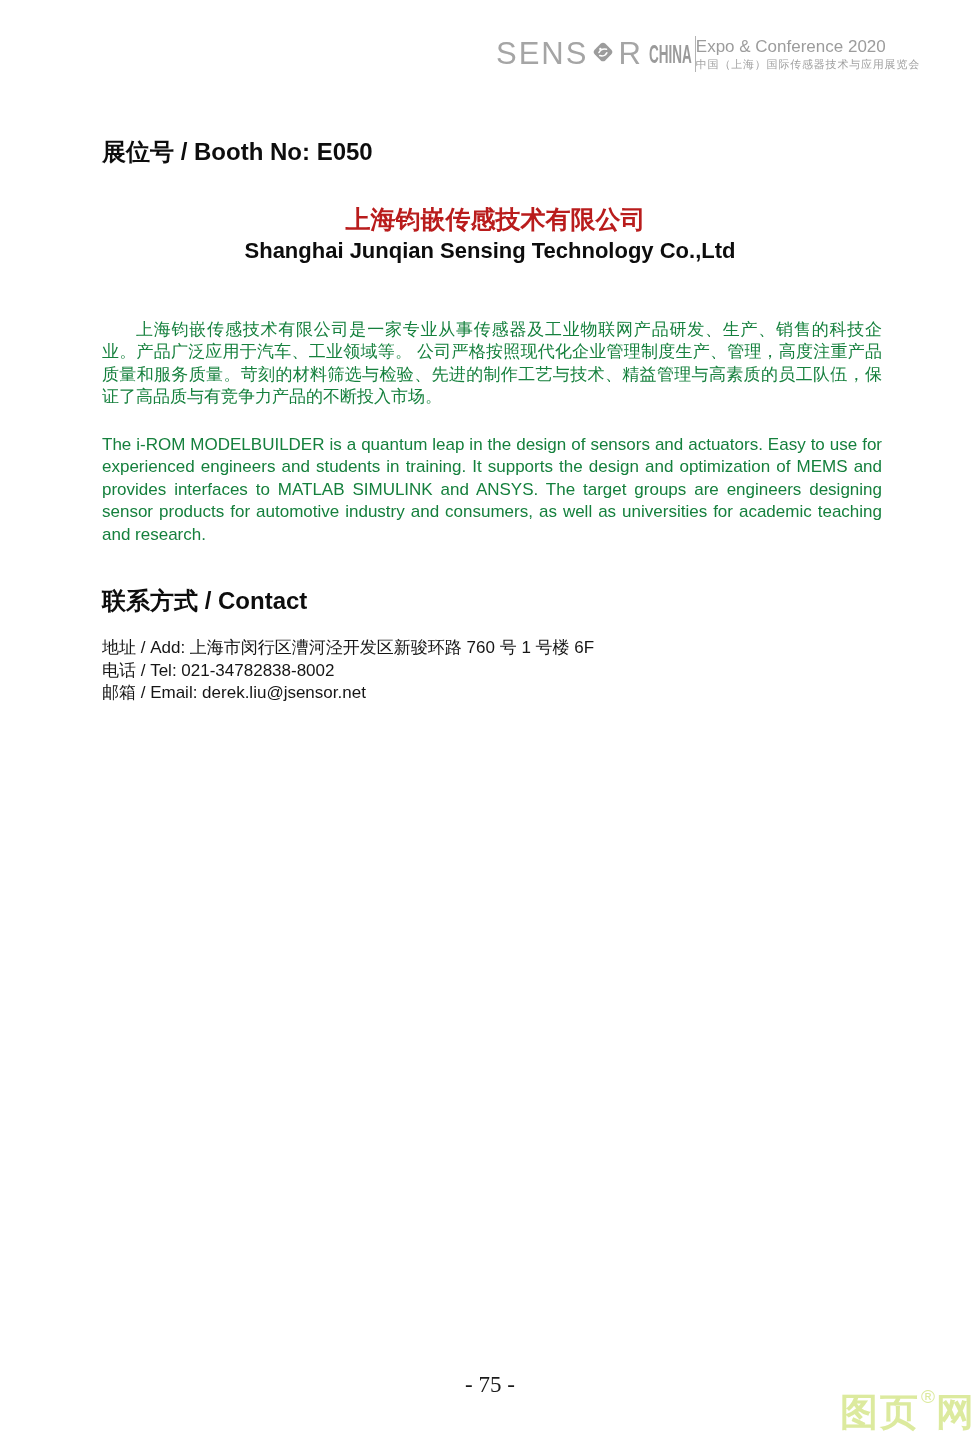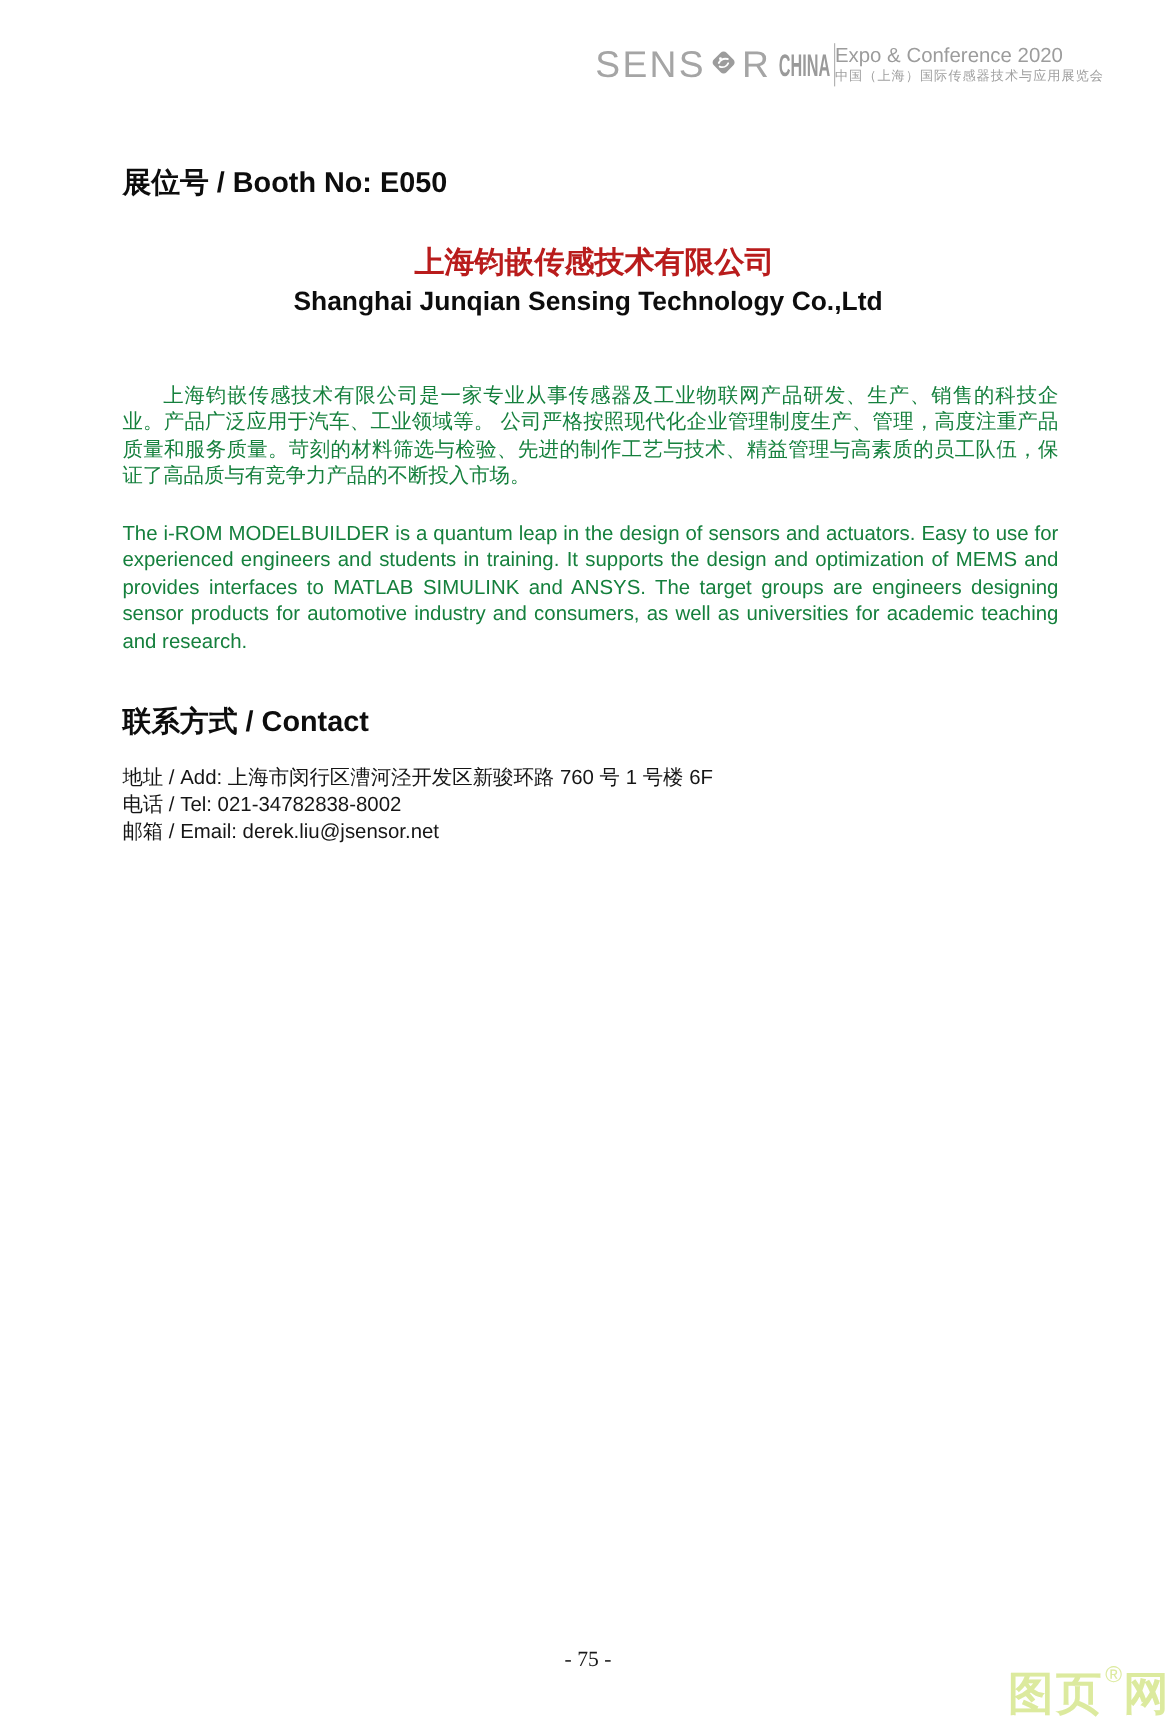--- a/index.html
+++ b/index.html
@@ -124,21 +124,21 @@
     color: #151515;
   }
 
   
   .page-number {
     position: absolute;
     left: 0; right: 0;
     top: 1372px;
     text-align: center;
     font-family: "Liberation Serif", serif;
-    font-size: 18px;
+    font-size: 23px;
     color: #1a1a1a;
   }
   .watermark {
     position: absolute;
     right: 4px;
     bottom: 8px;
     font-size: 38px;
     font-weight: 700;
     color: #dcea9e;
     letter-spacing: 2px;

